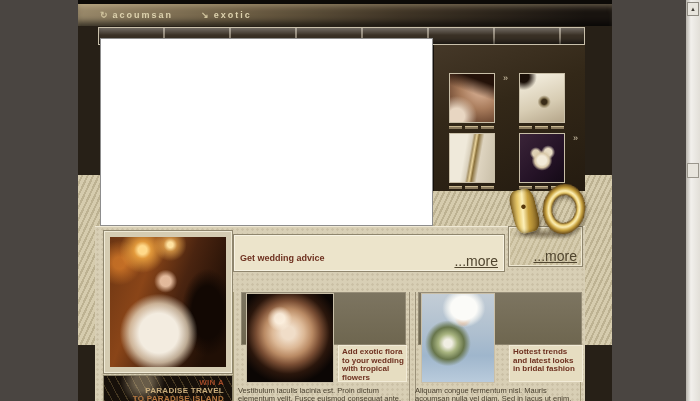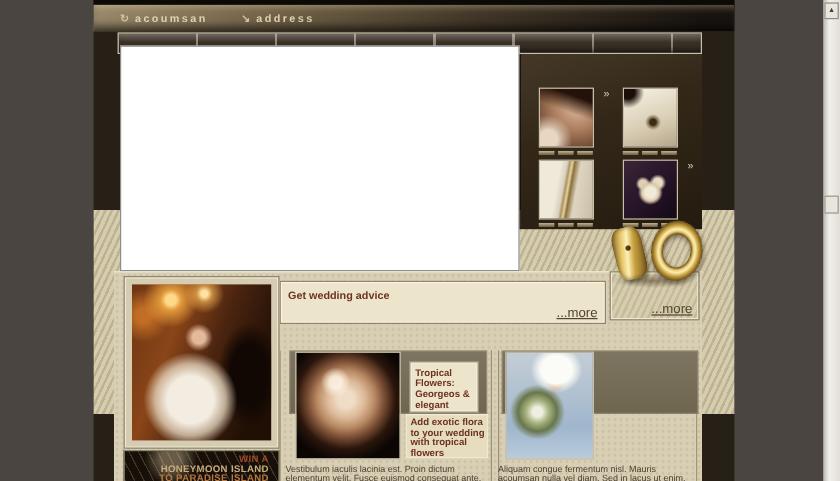--- a/index.html
+++ b/index.html
@@ -94,25 +94,25 @@
       linear-gradient(110deg,#6b3513,#8a4518 30%,#4a2410 55%,#200f05 85%); }
   .banner { position:absolute; left:8px; top:148px; width:130px; height:27px;
     border:1px solid #8f866e; text-align:right; padding:3px 8px 12px 0; cursor:pointer;
     background-color:#17100a;
     background-image:radial-gradient(circle at 30% 25%,rgba(225,205,165,.4) 0 9%,rgba(0,0,0,0) 24%),
       repeating-linear-gradient(62deg,rgba(150,125,75,.35) 0 1px,rgba(0,0,0,0) 1px 7px); }
   .banner div { font-size:8px; font-weight:bold; line-height:8px; letter-spacing:.3px; }
   .bl1 { color:#a34a28; } .bl2 { color:#c9ad7c; } .bl3 { color:#b5763f; }
   .advice { position:absolute; left:138px; top:7px; width:272px; height:36px;
     background:#ece4cb; border:1px solid #8f866e; box-shadow:inset 0 0 0 1px #f8f3e2;
-    padding:6px 6px; }
+    padding:18px 6px; }
   .advice h3, .offer-heading, .label-box, .offers-bar b { color:#6e3120; }
   .advice h3 { font-size:9px; line-height:10px; }
   .advice p { font-size:8px; line-height:8px; color:#4f4536; }
-  .more { font-size:11px; color:#50452f; text-decoration:underline; cursor:pointer; }
+  .more { font-size:14px; color:#50452f; text-decoration:underline; cursor:pointer; }
   .advice .more { position:absolute; right:6px; bottom:2px; }
   .offers-bar { position:absolute; left:138px; top:50px; width:348px; height:15px;
     background:#e8dfc5; border:1px solid #8f866e; box-shadow:inset 0 0 0 1px #f8f3e2;
     font-size:9px; line-height:13px; padding-left:6px; font-weight:bold; }
   .offers { position:absolute; left:138px; top:65px; width:348px; height:110px;
     border-left:1px solid #a29876; border-right:1px solid #a29876; }
   .khaki { position:absolute; background:linear-gradient(#7d7561,#6e664f);
     box-shadow:inset 0 0 0 1px rgba(230,220,195,.25); }
   .k-left { left:7px; top:0; width:165px; height:53px; }
   .k-right { left:184px; top:0; width:164px; height:53px; }
@@ -156,21 +156,21 @@
   <div class="page">
     <div class="topedge"></div>
 
     <div class="topbar">
       <span class="navlink">
         <span class="ic">↻</span>
         <span>acoumsan</span>
       </span>
       <span class="navlink">
         <span class="ic">↘</span>
-        <span>address</span>
+        <span>exotic</span>
       </span>
     </div>
 
     <div class="menustrip"></div>
 
     <div class="whitebox"></div>
 
     <div class="darkpanel">
       <div class="thumb t1"></div>
       <div class="thumb t2"></div>
@@ -200,43 +200,45 @@
       <span class="gal-arrow a2">»</span>
     </div>
 
     <div class="band">
       <div class="photo-frame">
         <div class="wedding-photo"></div>
       </div>
 
       <div class="banner">
         <div class="bl1">WIN A</div>
-        <div class="bl2">HONEYMOON ISLAND</div>
+        <div class="bl2">PARADISE TRAVEL</div>
         <div class="bl3">TO PARADISE ISLAND</div>
       </div>
 
       <div class="advice">
         <h3>Get wedding advice</h3>
         <span class="more">...more</span>
       </div>
 
 
       <div class="offers">
         <div class="khaki k-left"></div>
         <div class="khaki k-right"></div>
         <div class="divider"></div>
 
         <div class="offer-photo rose"></div>
-        <div class="label-box lb-left">Tropical Flowers: Georgeos &amp; elegant</div>
         <div class="offer-heading-panel hp-left">
           <div class="offer-heading">Add exotic flora to your wedding with tropical flowers</div>
         </div>
         <div class="offer-para p-left">Vestibulum iaculis lacinia est. Proin dictum elementum velit. Fusce euismod consequat ante.</div>
 
         <div class="offer-photo bride"></div>
+        <div class="offer-heading-panel hp-right">
+          <div class="offer-heading">Hottest trends and latest looks in bridal fashion</div>
+        </div>
         <div class="offer-para p-right">Aliquam congue fermentum nisl. Mauris acoumsan nulla vel diam. Sed in lacus ut enim.</div>
       </div>
     </div>
 
     <div class="rings-box">
       <span class="more">...more</span>
     </div>
     <div class="ringshadow"></div>
     <div class="ring-left"></div>
     <div class="ring-right"></div>

